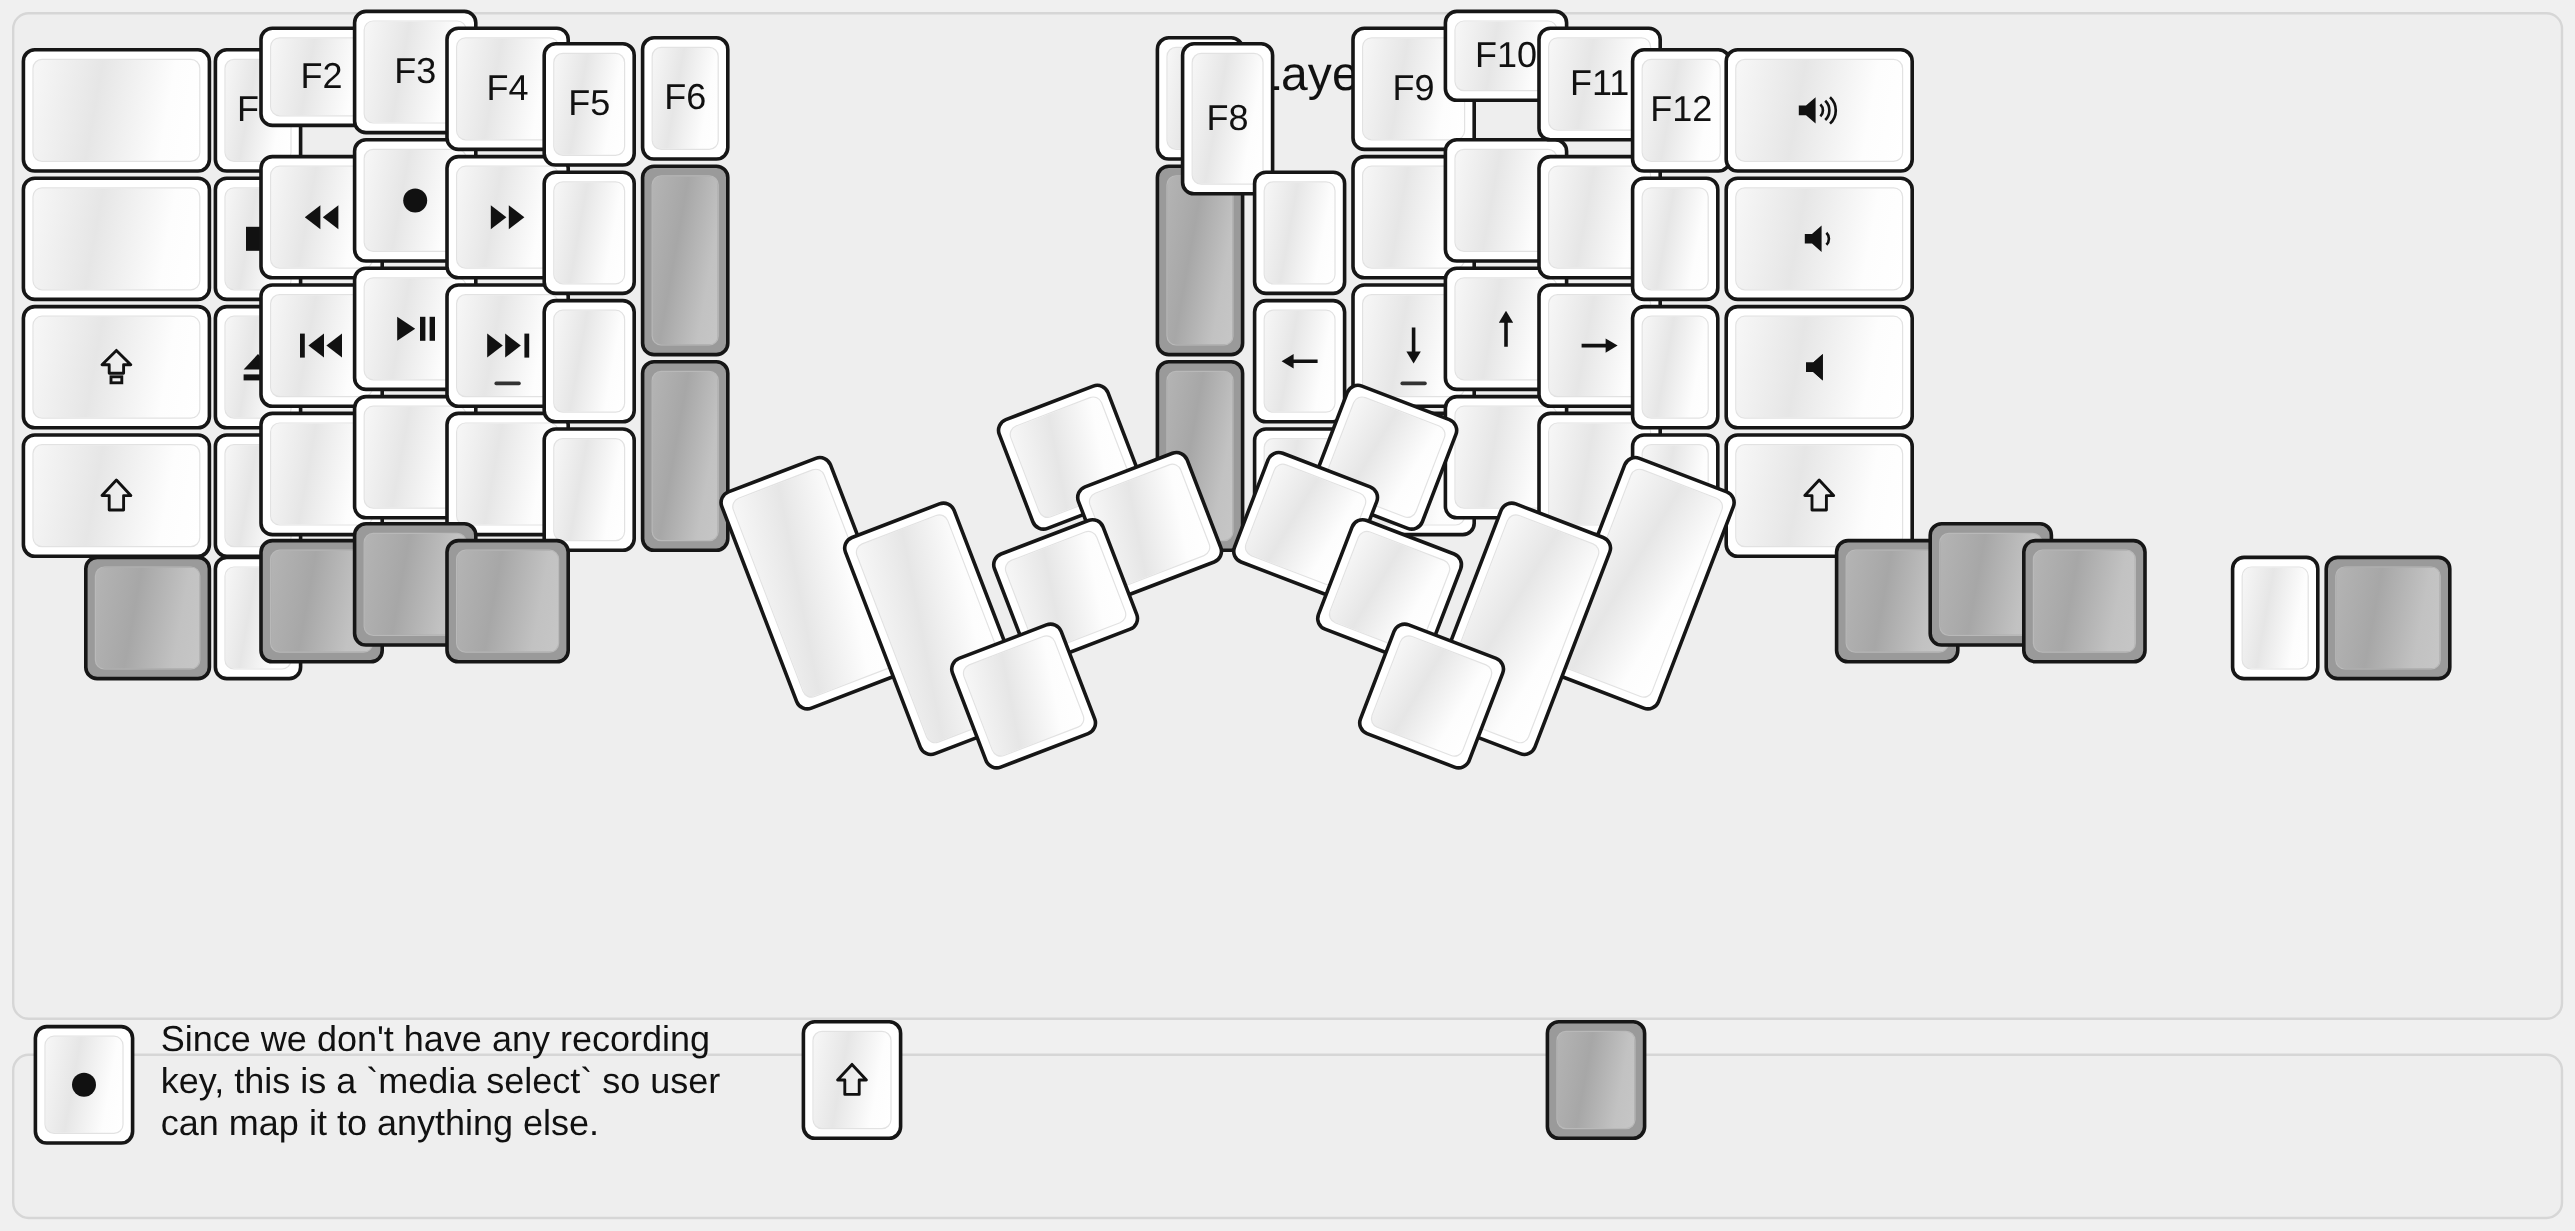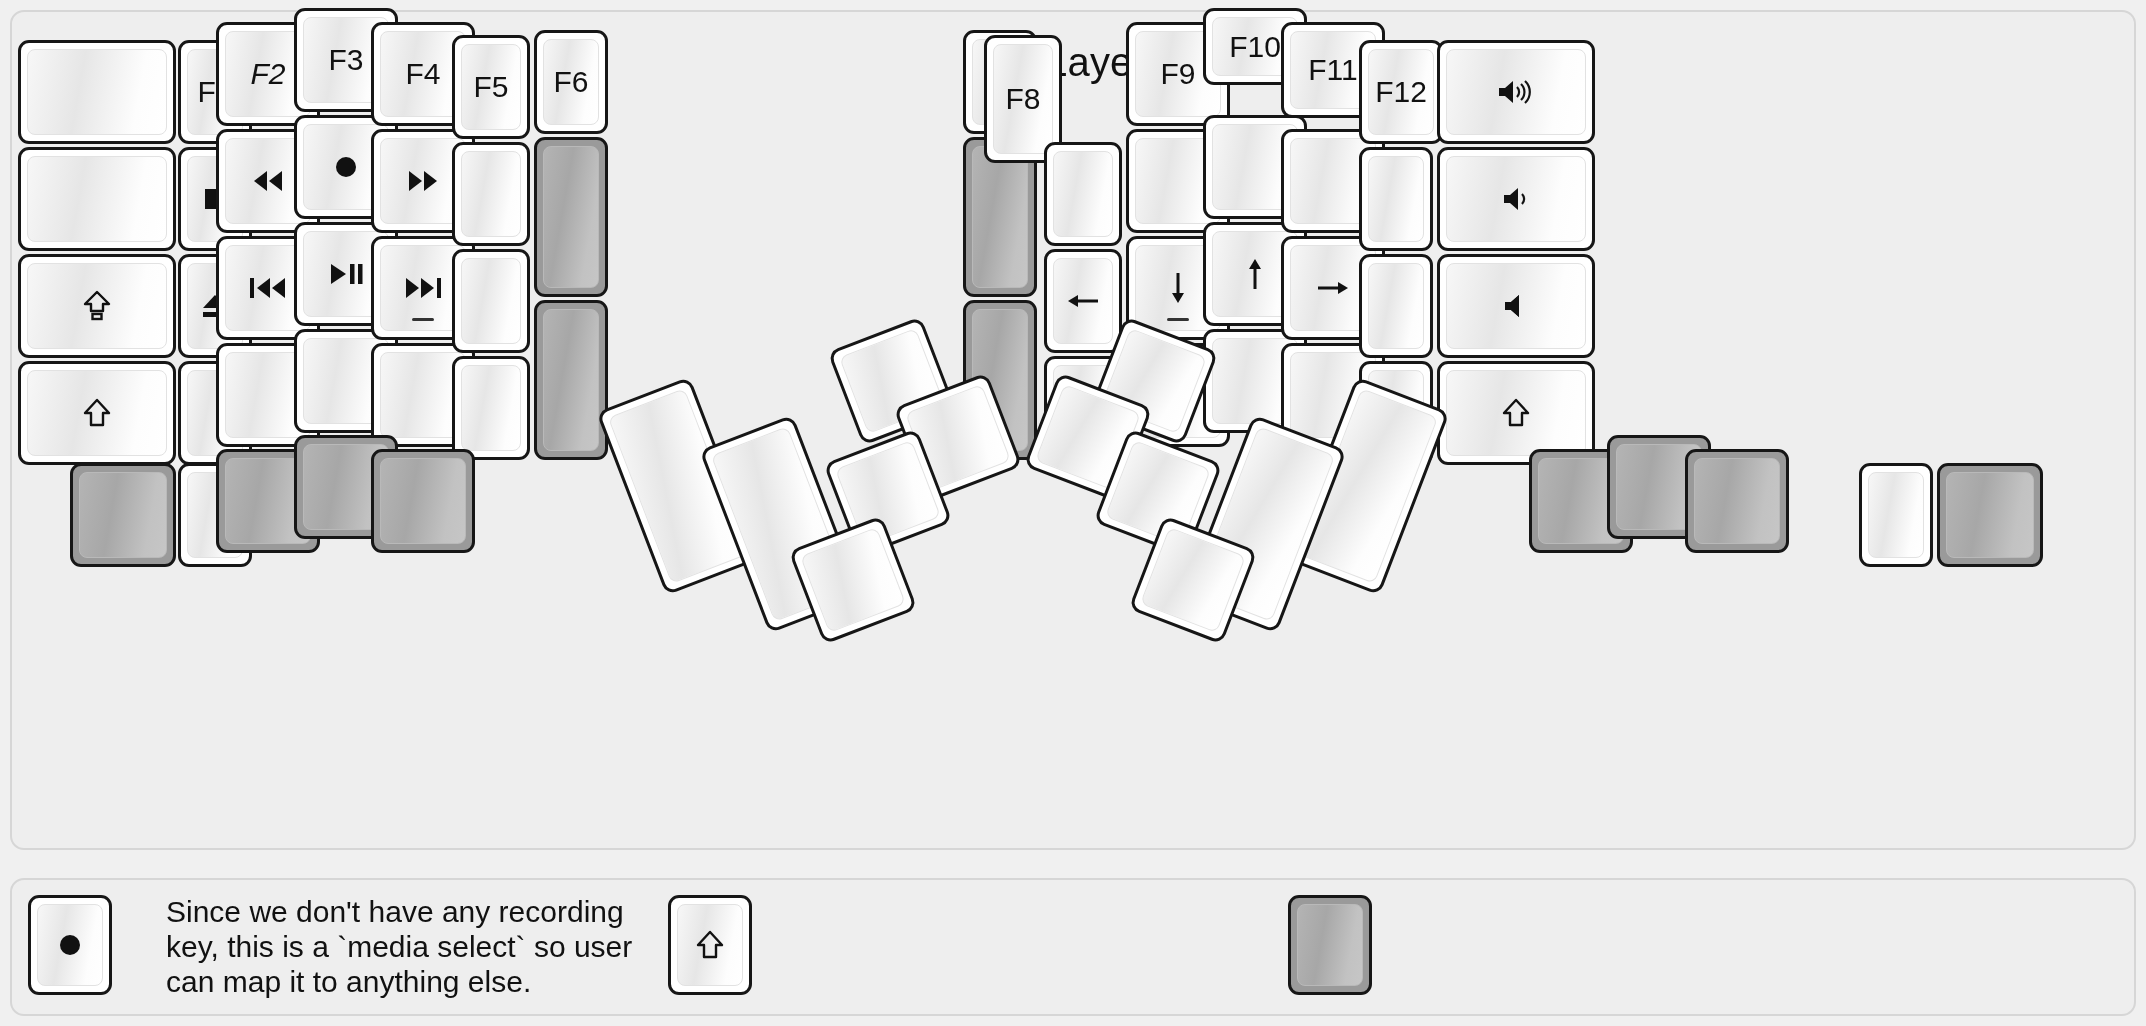--- a/index.html
+++ b/index.html
@@ -65,21 +65,21 @@
   }
 
   
   .homing{
     position:absolute;bottom:9px;left:50%;
     transform:translateX(-50%);
     width:22px;height:3px;background:#333;border-radius:2px;
   }
 
   
-  .legend-item{position:absolute;top:895px;display:flex;align-items:flex-start;gap:32px;}
+  .legend-item{position:absolute;top:850px;display:flex;align-items:flex-end;}
   .legend-key{
     position:relative;width:84px;height:100px;flex:0 0 auto;
   }
   .legend-text{
     margin-left:22px;
     font-size:30px;line-height:1.16;color:#111;
     white-space:pre-line;
   }
 
   
@@ -141,21 +141,21 @@
             <svg class="g" width="30" height="28" viewBox="0 0 30 28">
               <polygon points="15,3 27,16 3,16" fill="#111"></polygon>
               <rect x="3" y="20" width="24" height="5" fill="#111"></rect>
             </svg>
           </span>
         </div>
       </div>
       <div class="key" style="left: 178px; top: 361px; width: 74px; height: 104px;">
         <div class="cap"></div>
       </div>
-      <div class="key" style="left: 216px; top: 22px; width: 104px; height: 104px; font-style: italic;">
+      <div class="key" style="left: 216px; top: 22px; width: 104px; height: 84px;">
         <div class="cap">
           <span class="lbl">F2</span>
         </div>
       </div>
       <div class="key" style="left: 216px; top: 129px; width: 104px; height: 104px;">
         <div class="cap">
           <span class="lbl glyph">
             <svg class="g" width="34" height="24" viewBox="0 0 34 24">
               <polygon points="16,2 16,22 3,12" fill="#111"></polygon>
               <polygon points="31,2 31,22 18,12" fill="#111"></polygon>

